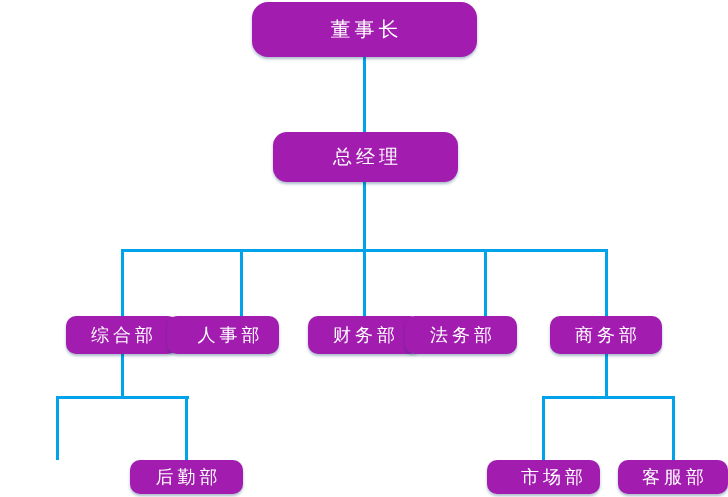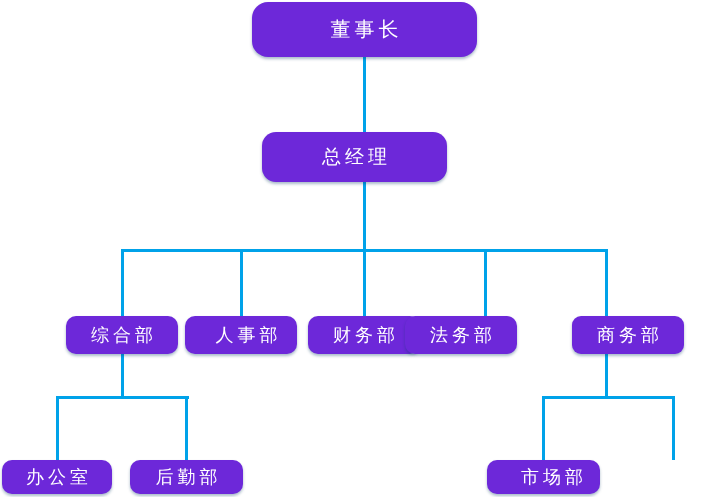--- a/index.html
+++ b/index.html
@@ -5,44 +5,44 @@
   html,body { margin:0; padding:0; background:#ffffff; }
   .canvas {
     position:relative;
     width:728px; height:497px;
     background:#ffffff;
     overflow:hidden;
     font-family:"Liberation Sans", sans-serif;
   }
   .node {
     position:absolute;
-    background:#6d28d9;
+    background:#a21caf;
     color:#ffffff;
     display:flex;
     align-items:center;
     justify-content:center;
     letter-spacing:4px;
     text-indent:4px;
     box-shadow:0 2px 3px rgba(10,60,100,0.35);
     box-sizing:border-box;
     white-space:nowrap;
   }
   .line {
     position:absolute;
     background:#00a2e9;
   }
   
   .n-chairman { left:252px; top:2px;  width:225px; height:55px; border-radius:16px; font-size:20px; }
-  .n-gm       { left:262px; top:132px; width:185px; height:50px; border-radius:14px; font-size:19px; }
+  .n-gm       { left:273px; top:132px; width:185px; height:50px; border-radius:14px; font-size:19px; }
   .lvl3       { top:316px; width:112px; height:38px; border-radius:10px; font-size:18px; }
   .n-zhb { left:66px;font-family:Liberation Serif, serif; }
-  .n-rsb { left:185px;padding-left:11px; }
+  .n-rsb { left:167px;padding-left:11px; }
   .n-cwb { left:308px;text-align:center; }
   .n-fwb { left:405px; }
-  .n-swb { left:572px;border-radius:9px; }
+  .n-swb { left:550px; }
   .lvl4       { top:460px; height:34px; border-radius:10px; font-size:18px; }
   .n-bgs { left:2px;   width:110px; }
   .n-hqb { left:130px; width:113px; }
   .n-scb { left:487px; width:113px;padding-left:17px; }
   .n-kfb { left:618px; width:110px; }
 </style>
 </head>
 <body>
 
 <div class="canvas">
@@ -66,17 +66,17 @@
 
   <div class="node n-chairman">董事长</div>
   <div class="node n-gm">总经理</div>
 
   <div class="node lvl3 n-zhb">综合部</div>
   <div class="node lvl3 n-rsb">人事部</div>
   <div class="node lvl3 n-cwb">财务部</div>
   <div class="node lvl3 n-fwb">法务部</div>
   <div class="node lvl3 n-swb">商务部</div>
 
-  <div class="node lvl4 n-bgs">办公室</div>
   <div class="node lvl4 n-hqb">后勤部</div>
   <div class="node lvl4 n-scb">市场部</div>
+  <div class="node lvl4 n-kfb">客服部</div>
 
 </div>
 
 </body></html>

